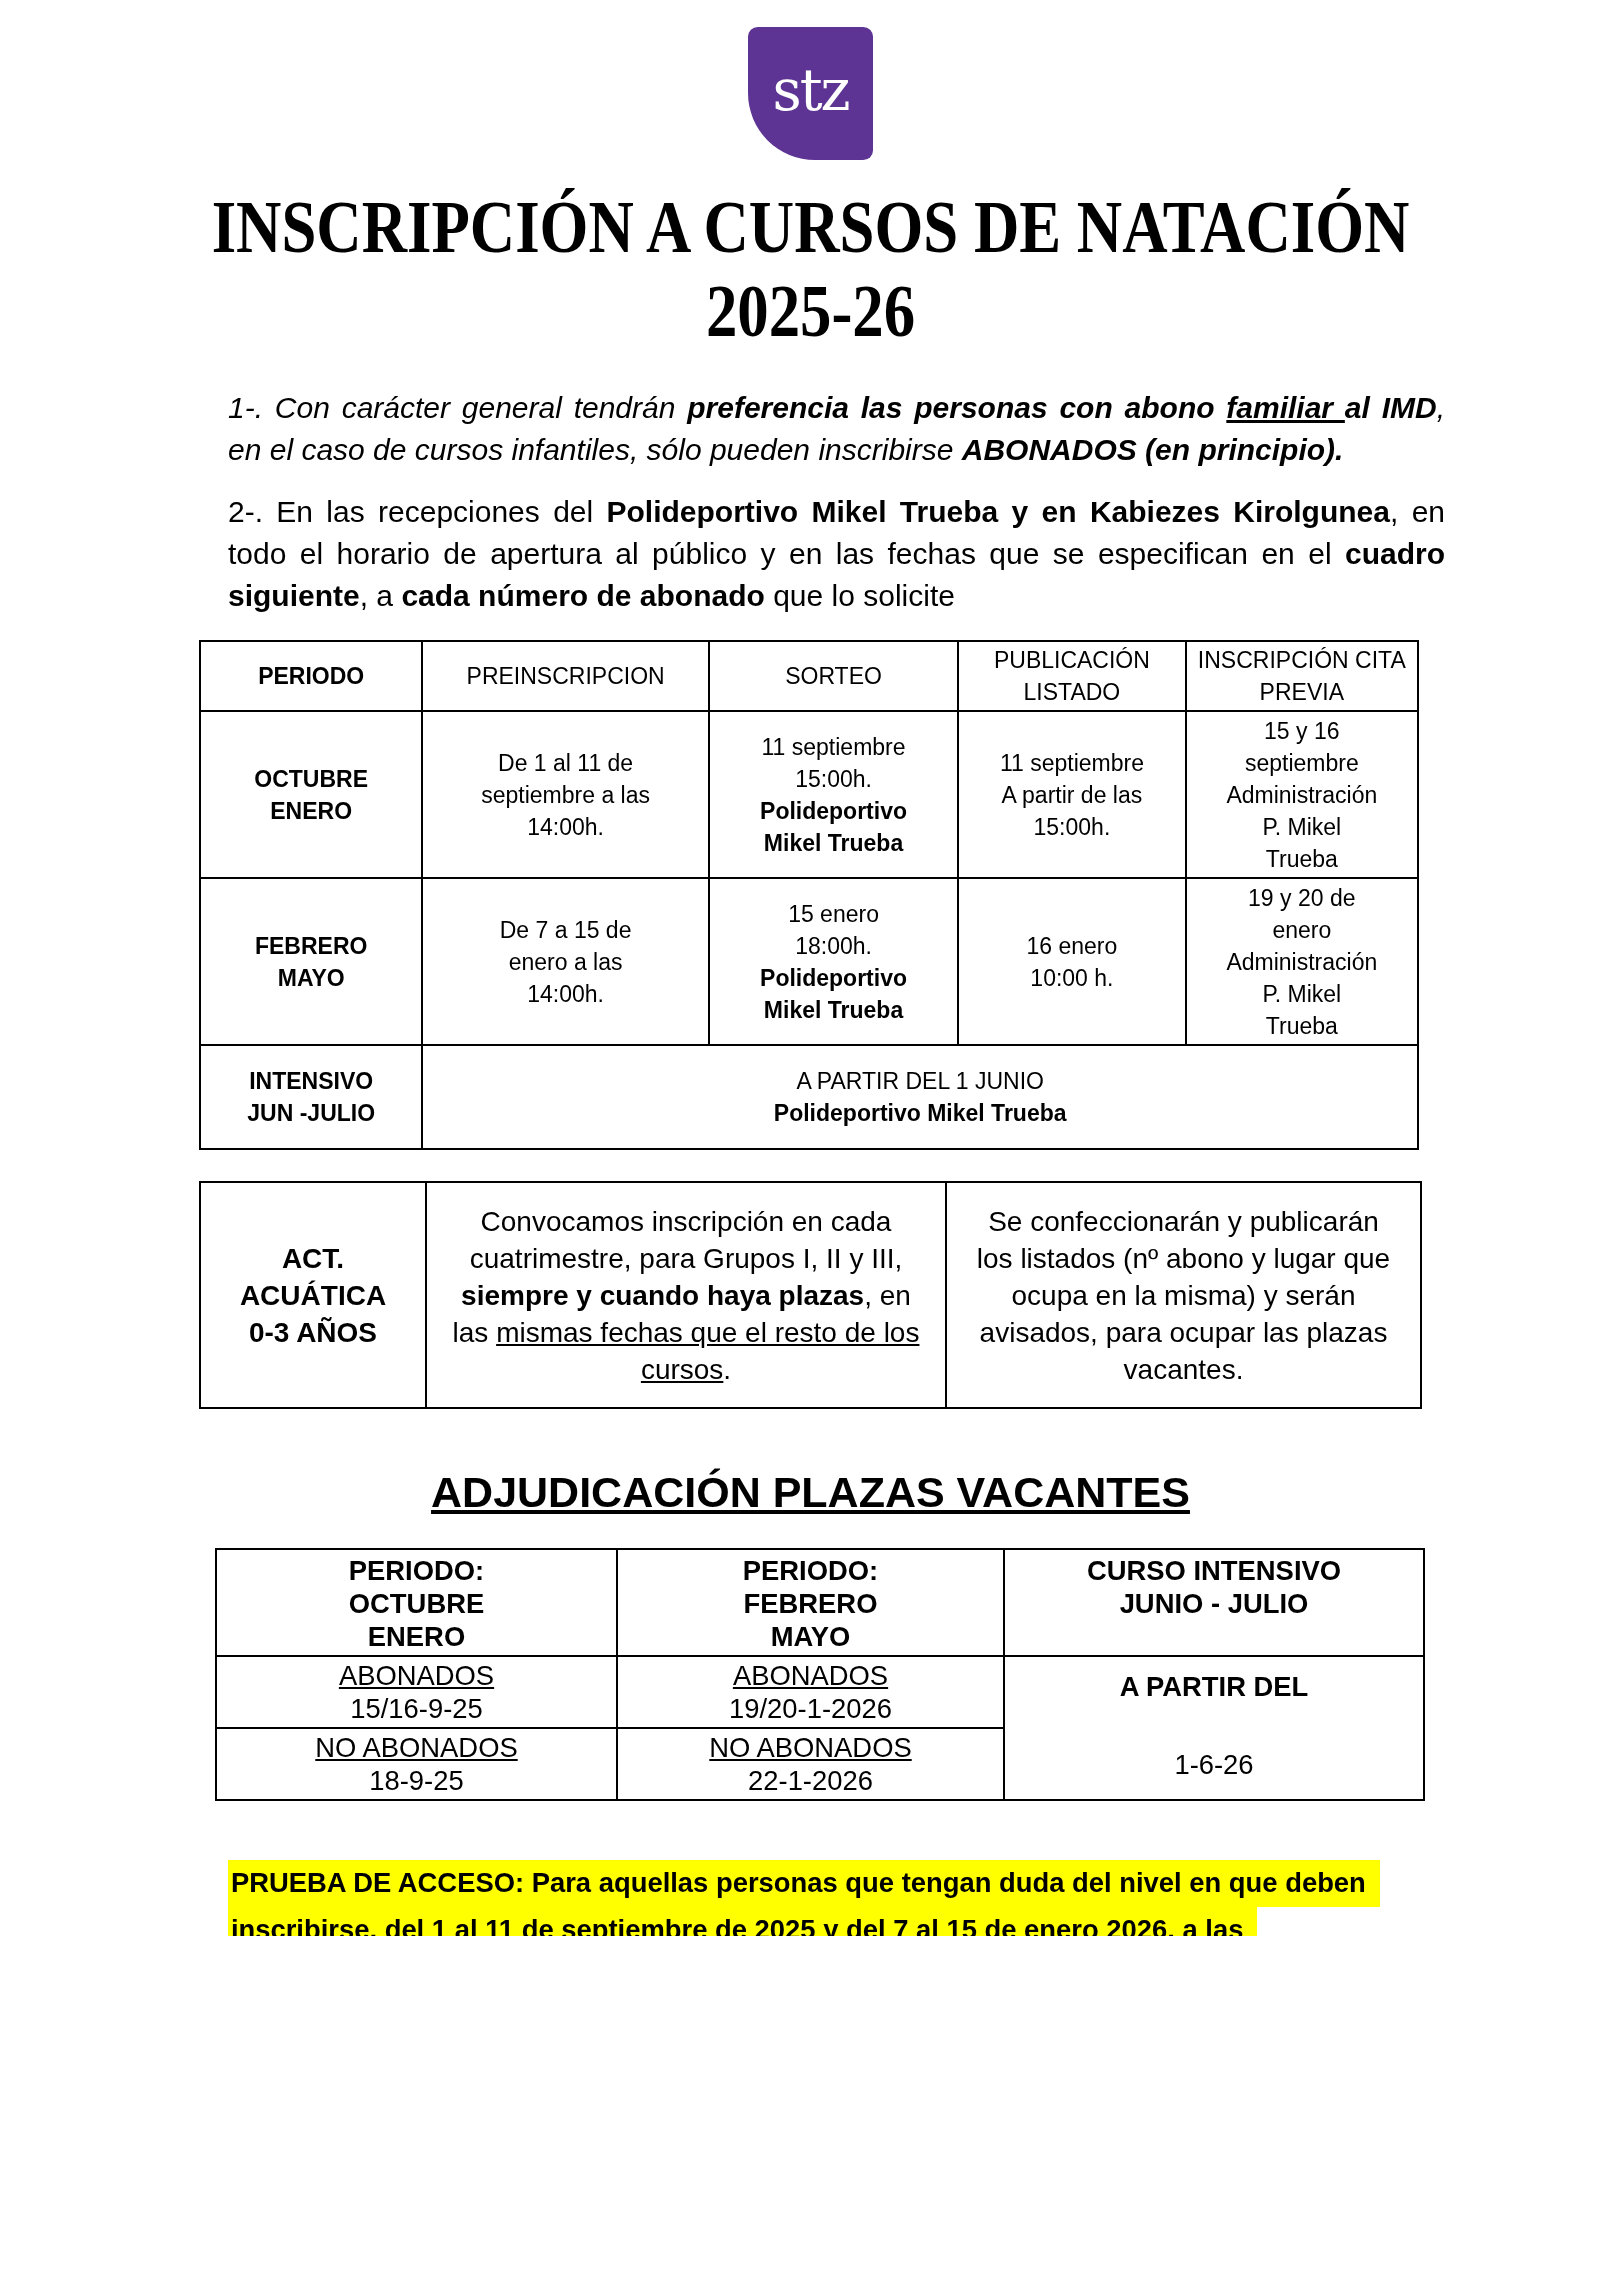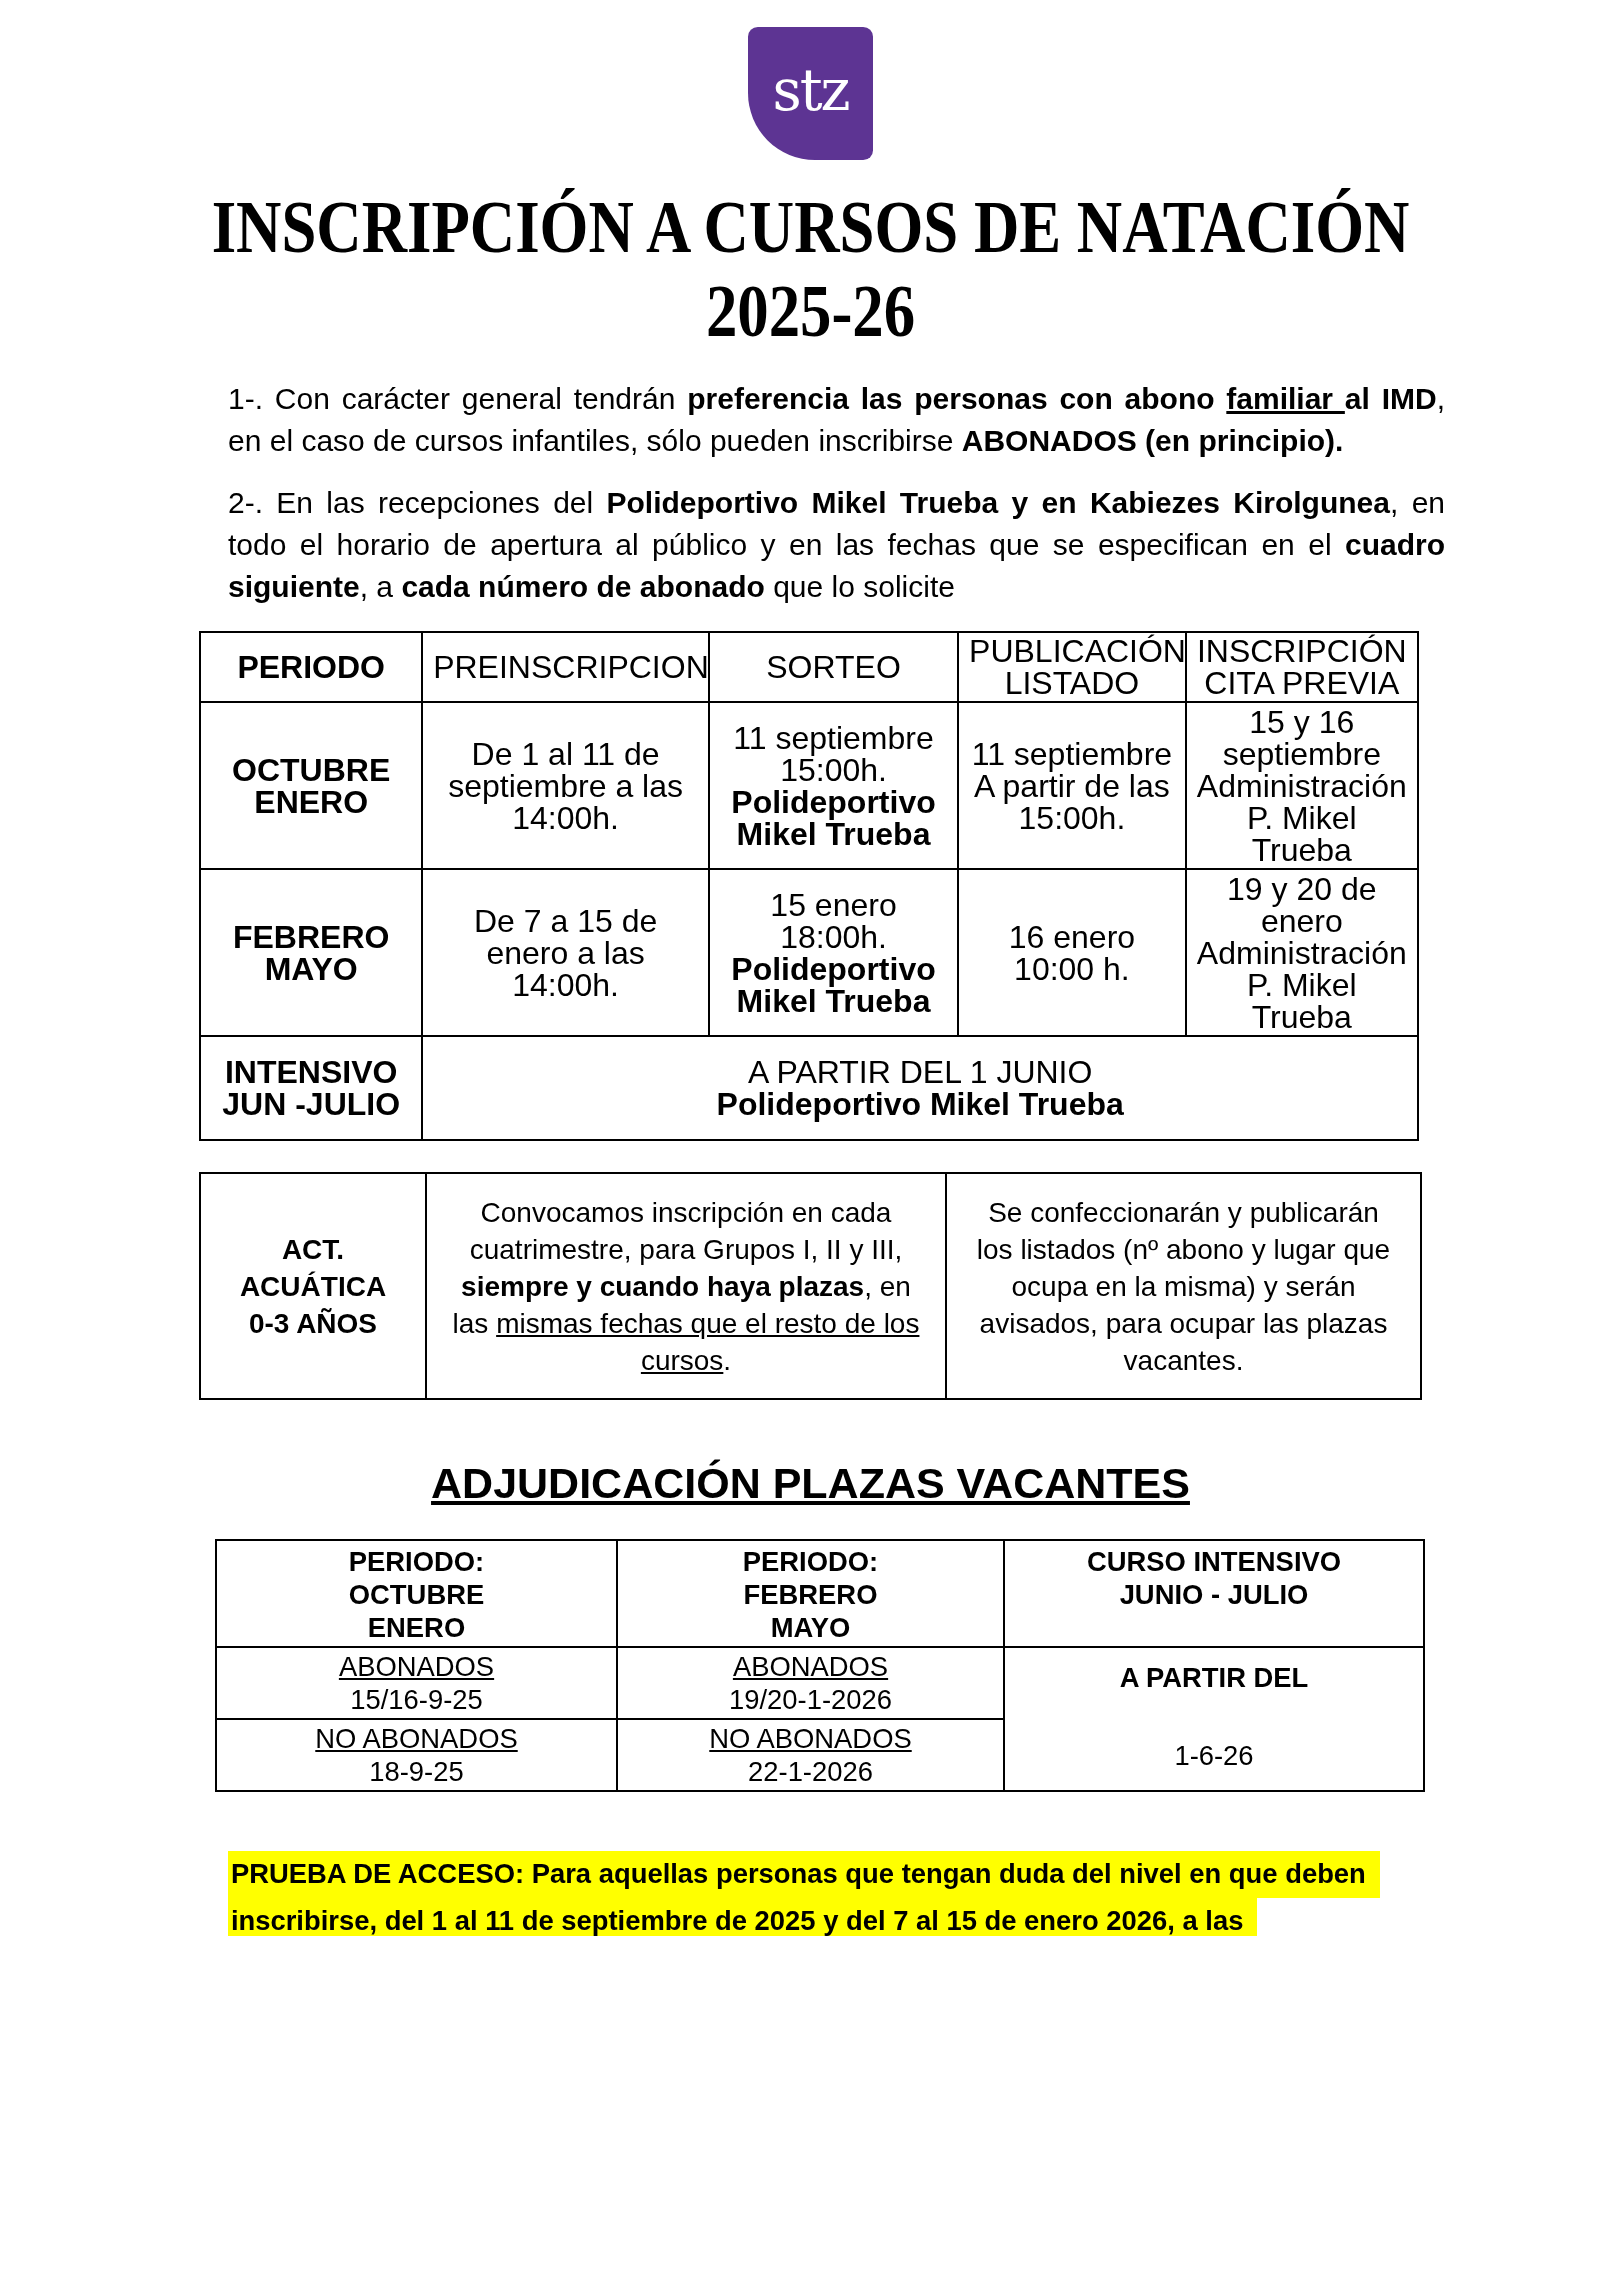--- a/index.html
+++ b/index.html
@@ -14,32 +14,32 @@
     font-size:57px;letter-spacing:-2px;transform:translateY(-3.9px);}
   .logo-text{color:var(--purple,#5d3493);font-weight:800;font-size:57px;line-height:63px;
     letter-spacing:-1px;padding-top:2px;}
 
   
   .title{margin:21.6px 0 0 0;text-align:center;font-family:"Liberation Serif","DejaVu Serif",serif;
     font-weight:bold;font-size:73px;line-height:84px;transform:scaleX(0.86);transform-origin:center top;}
 
   
   .para{margin:0 176px 0 228px;text-align:justify;font-size:30px;line-height:42px;}
-  .p1{margin-top:24px;}
+  .p1{margin-top:33px;font-style:italic;}
   .p2{margin-top:19.6px;}
   .p3{margin-top:27.4px;}
   .b{font-weight:bold;}
   .u{text-decoration:underline;}
 
   
   table{border-collapse:collapse;table-layout:fixed;}
   td{border:2.9px solid #000;text-align:center;vertical-align:middle;padding:2px 9.8px;overflow:hidden;}
 
   
-  .t1{margin:23.5px 0 0 199px;width:1220px;font-size:32px;line-height:32px;}
+  .t1{margin:23.5px 0 0 199px;width:1220px;font-size:23px;line-height:32px;}
   .t1 .c1{width:222px}.t1 .c2{width:286px}.t1 .c3{width:249px}.t1 .c4{width:227px}.t1 .c5{width:232px}
   .t1 tr.hrow td{height:59px;}
   .t1 tr.r1 td,.t1 tr.r2 td{height:161px;}
   .t1 tr.r3 td{height:98px;}
 
   
   .t2{margin:31px 0 0 199px;width:1222px;font-size:28px;line-height:37px;}
   .t2 .c1{width:226px}.t2 .c2{width:520px}.t2 .c3{width:475px}
   .t2 td{height:220px;padding:2px 21.6px;}
 

